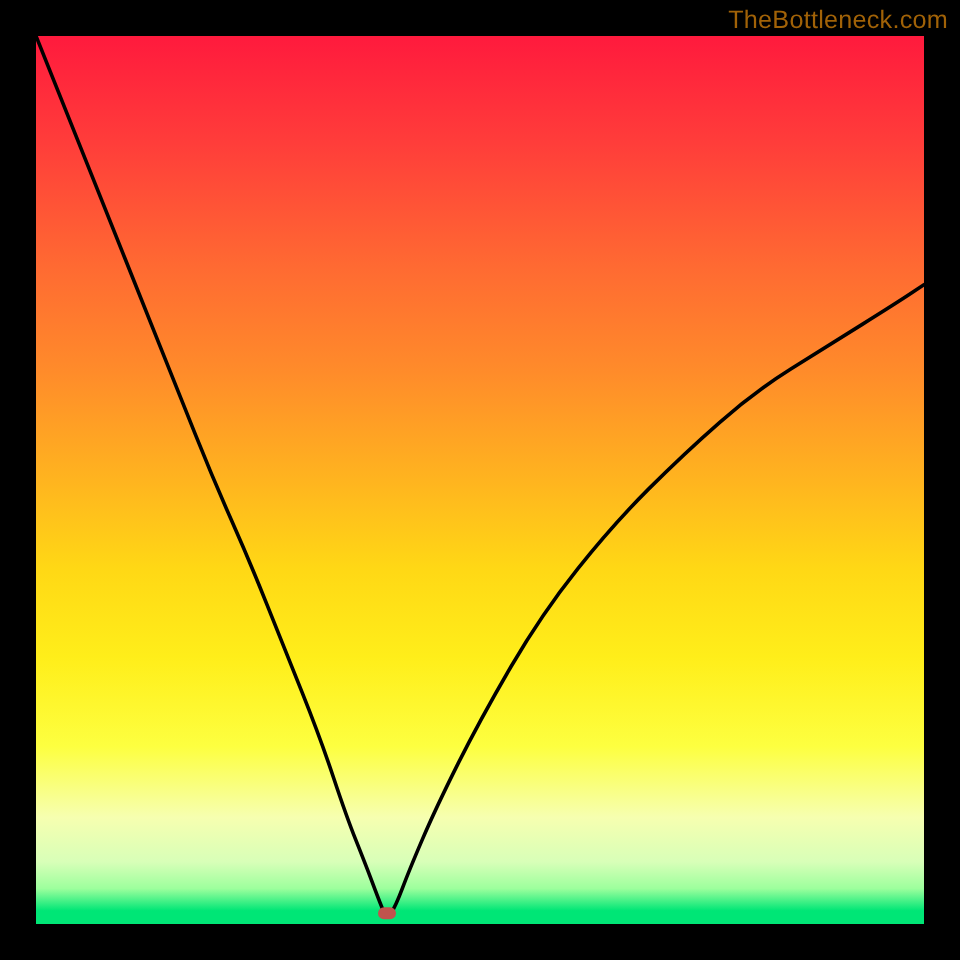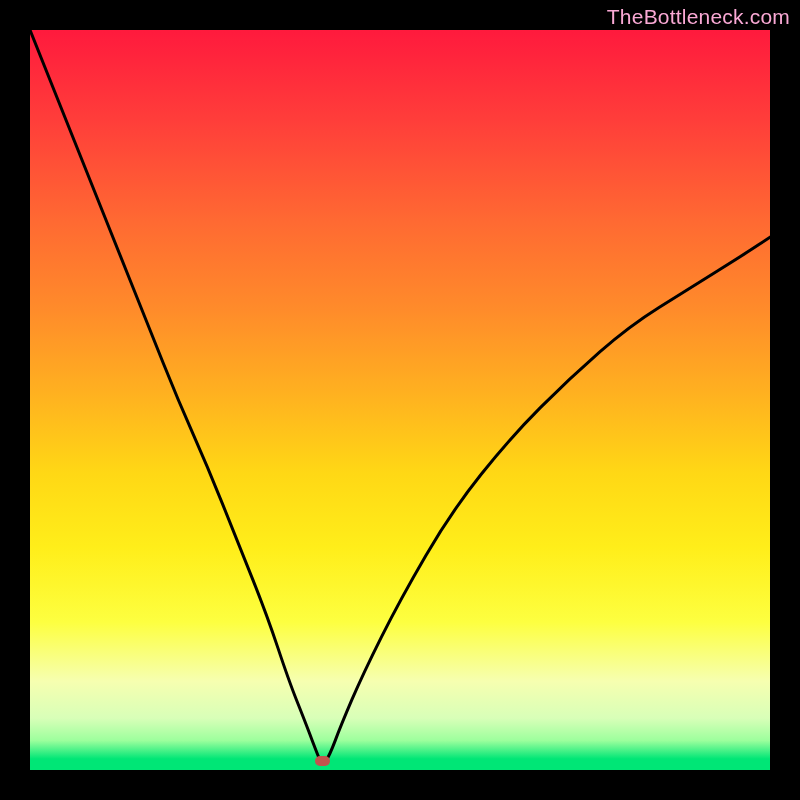--- a/index.html
+++ b/index.html
@@ -58,21 +58,21 @@
     height: 10px;
     border-radius: 5px;
     background: #c1534d;
   }
   .watermark {
     position: absolute;
     top: 5px;
     right: 10px;
     font-family: Arial, Helvetica, sans-serif;
     font-size: 21px;
-    color: #f9a8d4;
+    color: #a16207;
     letter-spacing: 0.2px;
   }
 </style>
 </head>
 <body>
 
 <div class="wrapper">
 
   <div class="watermark">TheBottleneck.com</div>
 

